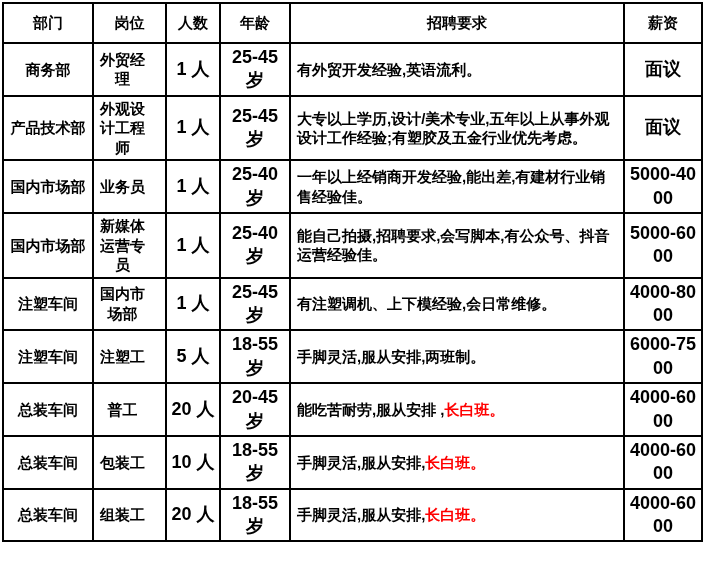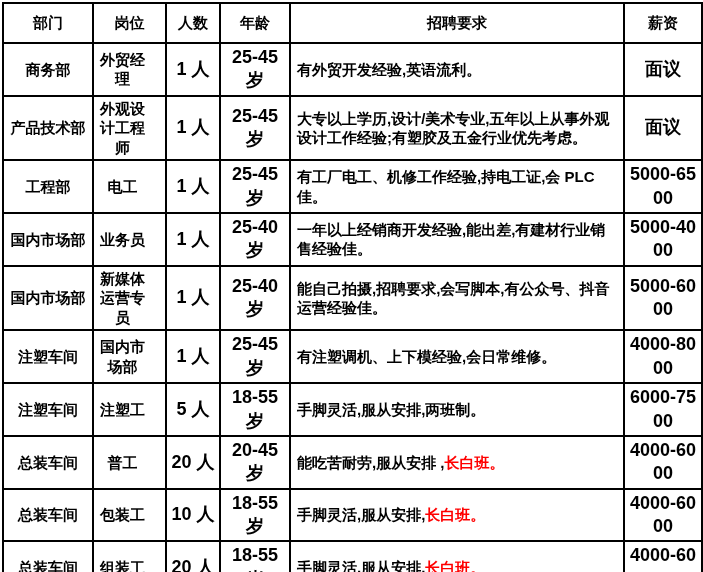--- a/index.html
+++ b/index.html
@@ -84,28 +84,20 @@
       </tr>
       <tr>
         <td>产品技术部</td>
         <td class="pos">外观设计工程师</td>
         <td class="num">1 人</td>
         <td class="num">25-45 岁</td>
         <td class="req"><span>大专以上学历,设计/美术专业,五年以上从事外观设计工作经验;有塑胶及五金行业优先考虑。</span></td>
         <td class="num">面议</td>
       </tr>
       <tr>
-        <td>工程部</td>
-        <td class="pos">电工</td>
-        <td class="num">1 人</td>
-        <td class="num">25-45 岁</td>
-        <td class="req"><span>有工厂电工、机修工作经验,持电工证,会 PLC 佳。</span></td>
-        <td class="num">5000-6500</td>
-      </tr>
-      <tr>
         <td>国内市场部</td>
         <td class="pos">业务员</td>
         <td class="num">1 人</td>
         <td class="num">25-40 岁</td>
         <td class="req"><span>一年以上经销商开发经验,能出差,有建材行业销售经验佳。</span></td>
         <td class="num">5000-4000</td>
       </tr>
       <tr>
         <td>国内市场部</td>
         <td class="pos">新媒体运营专员</td>

